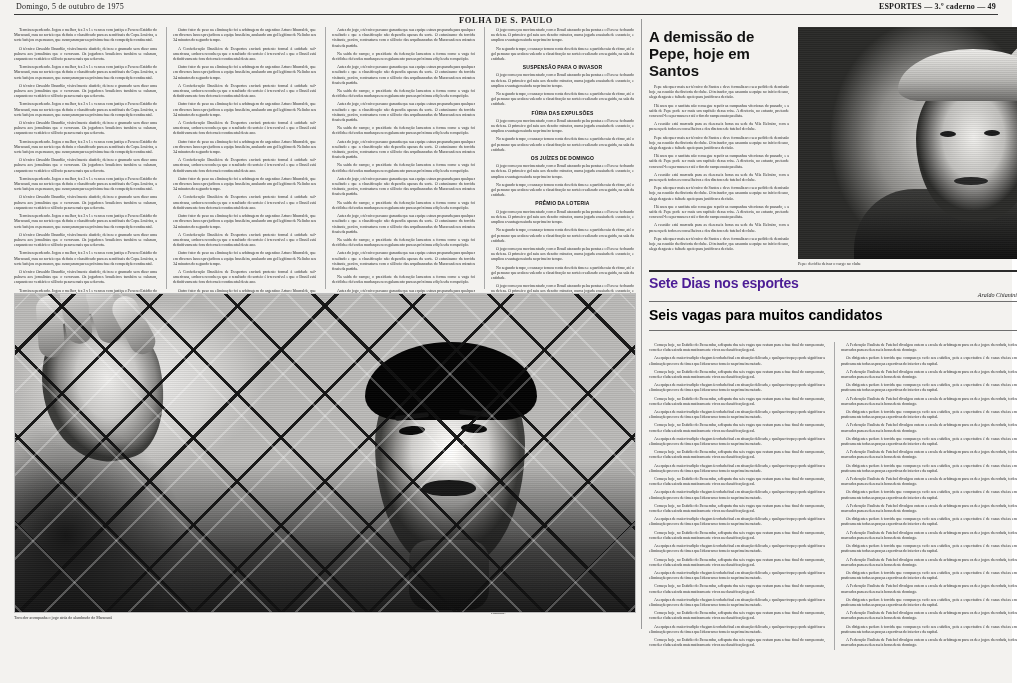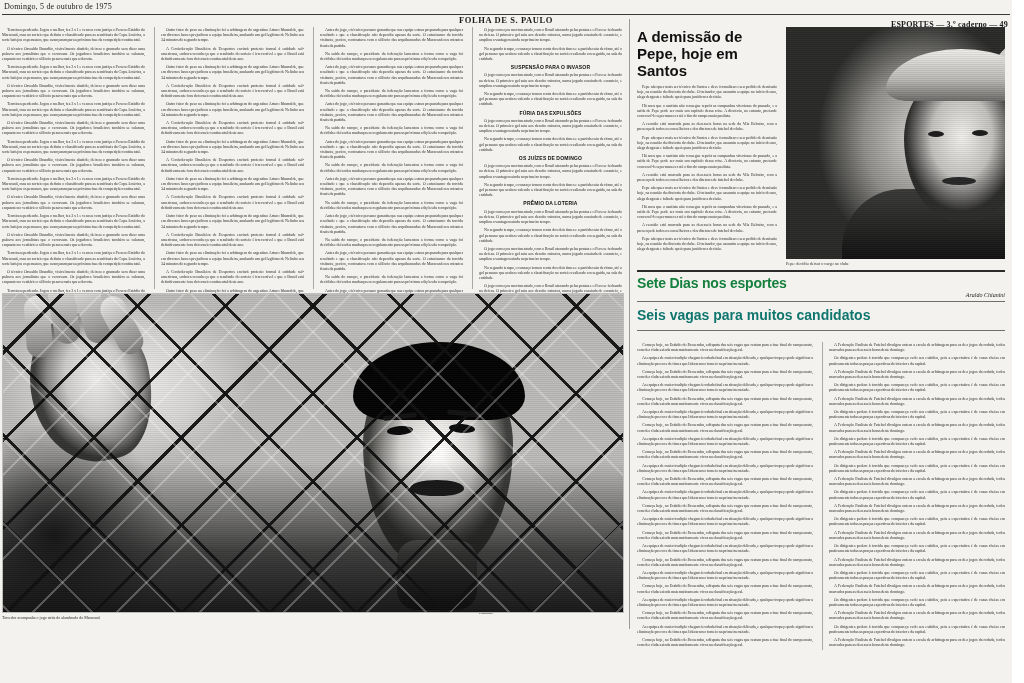--- a/index.html
+++ b/index.html
@@ -12,21 +12,21 @@
     width: 1024px;
     height: 683px;
     overflow: hidden;
   }
   .page {
     position: relative;
     width: 1012px;
     height: 683px;
     background: #f3f2ef;
     box-sizing: border-box;
-    padding: 0 2px;
+    padding: 0 14px;
   }
 
   
   .masthead {
     position: relative;
     height: 14px;
     border-bottom: 1px solid #3a3a3a;
     font-family: "Liberation Serif", serif;
     font-size: 8px;
     color: #1a1a1a;
@@ -42,21 +42,21 @@
     left: 50%;
     transform: translateX(-50%);
     top: 15px;
     font-weight: bold;
     letter-spacing: .6px;
     font-size: 8.5px;
   }
   .masthead .right {
     position: absolute;
     right: 2px;
-    top: 20px;
+    top: 2px;
     font-weight: bold;
     letter-spacing: .2px;
   }
 
   
   .headline-wrap {
     border-bottom: 2px solid #2b2b2b;
     padding: 3px 0 4px 0;
   }
   .headline {
@@ -144,40 +144,40 @@
     font-size: 4px;
     color: #2b2b2b;
     margin-top: 2px;
     line-height: 5px;
   }
 
   .section-title {
     font-family: "Liberation Sans", sans-serif;
     font-weight: bold;
     font-size: 14px;
-    color: #15803d;
+    color: #4c1d95;
     letter-spacing: -.2px;
   }
   .byline {
     font-family: "Liberation Serif", serif;
     font-size: 6px;
     text-align: right;
     font-style: italic;
     color: #222;
     margin-top: 1px;
   }
   .hr-thin { border: 0; border-top: 1px solid #6f6f6f; margin: 3px 0; }
   .hr-thick { border: 0; border-top: 2px solid #2b2b2b; margin: 4px 0 3px 0; }
 
   .sub-title {
     font-family: "Liberation Sans", sans-serif;
     font-weight: bold;
     font-size: 14px;
     line-height: 16px;
-    color: #0f766e;
+    color: #000000;
     margin: 2px 0 4px 0;
   }
 
   
   .fence-photo {
     position: relative;
     width: 100%;
     height: 318px;
     background: #cfcfcf;
     margin-top: 4px;

